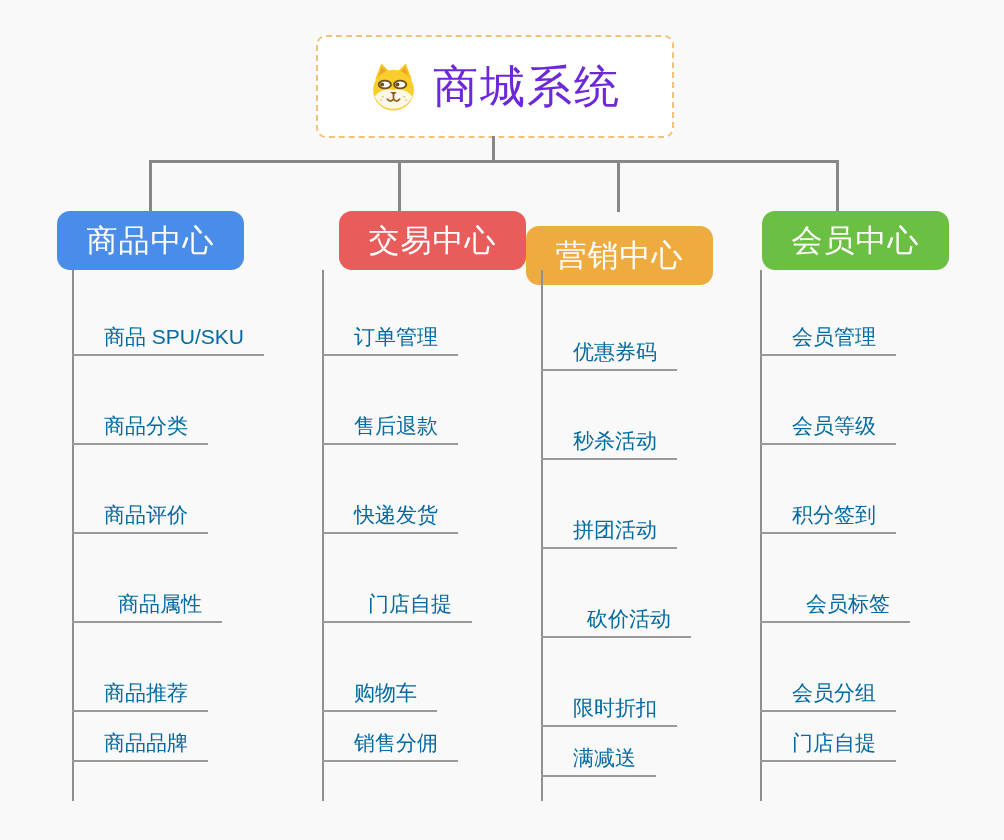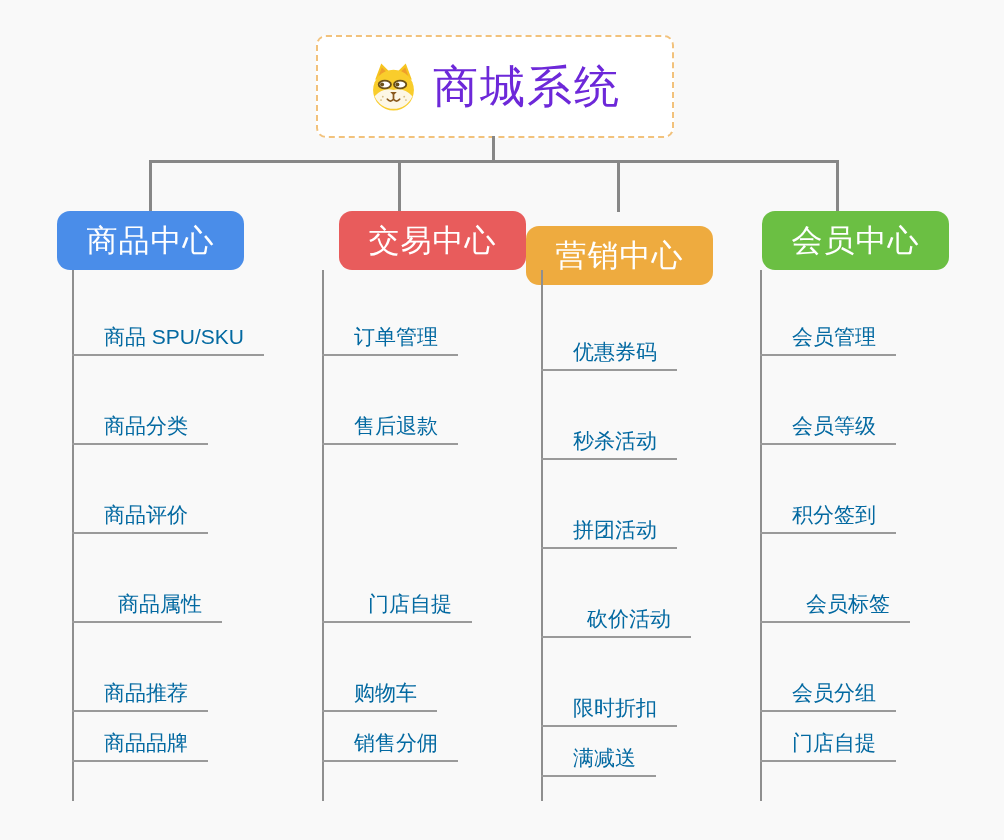--- a/index.html
+++ b/index.html
@@ -113,20 +113,21 @@
 
   <div class="leaf c0 r0">商品 SPU/SKU</div>
   <div class="leaf c0 r1">商品分类</div>
   <div class="leaf c0 r2">商品评价</div>
   <div class="leaf c0 r3">商品属性</div>
   <div class="leaf c0 r4">商品推荐</div>
   <div class="leaf c0 r5">商品品牌</div>
 
   <div class="leaf c1 r0">订单管理</div>
   <div class="leaf c1 r1">售后退款</div>
+  <div class="leaf c1 r2">快递发货</div>
   <div class="leaf c1 r3">门店自提</div>
   <div class="leaf c1 r4">购物车</div>
   <div class="leaf c1 r5">销售分佣</div>
 
   <div class="leaf c2 r0">优惠券码</div>
   <div class="leaf c2 r1">秒杀活动</div>
   <div class="leaf c2 r2">拼团活动</div>
   <div class="leaf c2 r3">砍价活动</div>
   <div class="leaf c2 r4">限时折扣</div>
   <div class="leaf c2 r5">满减送</div>

